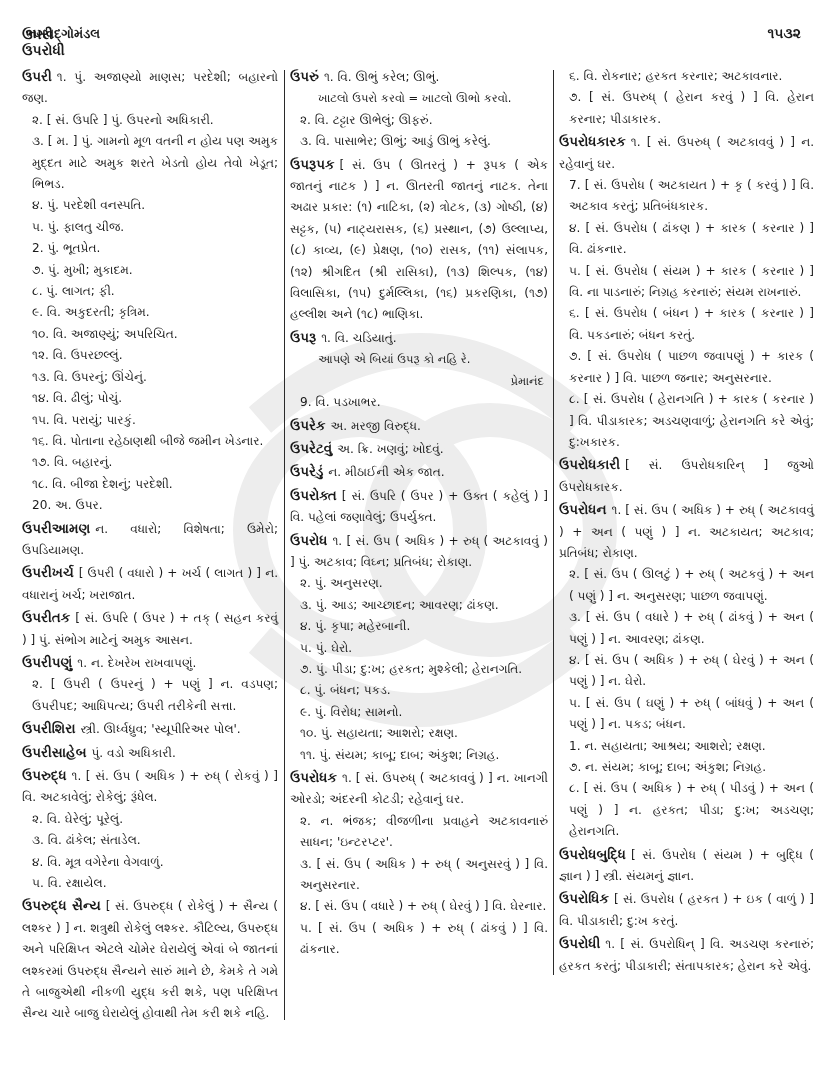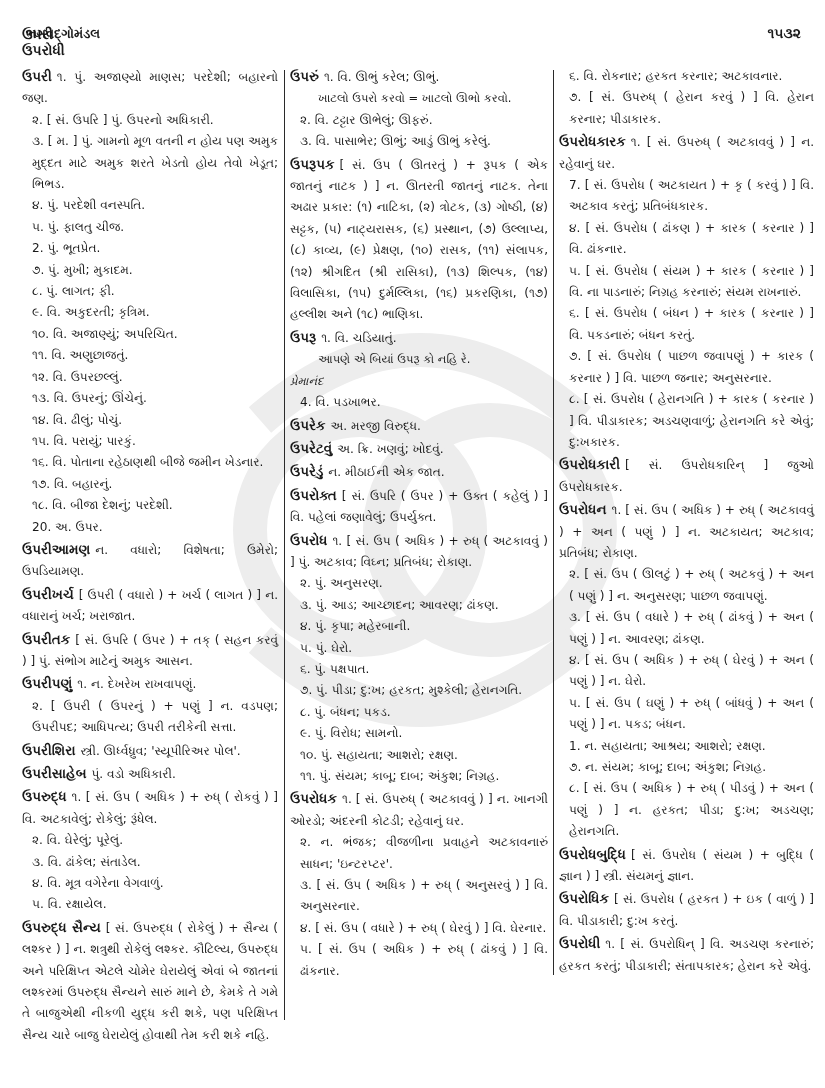--- a/index.html
+++ b/index.html
@@ -30,21 +30,21 @@
   .rule {
     position: absolute; top: 4px; width: 1.3px; background: #2a2a2a;
   }
   .rule-1 { left: 262px; height: 950px; }
   .rule-2 { left: 531px; height: 905px; }
 
   .entry { margin: 0 0 1px 0; text-align: justify; }
   .headword { font-weight: bold; font-size: 13.5px; margin-right: 5px; }
   .sense { padding-left: 10px; text-align: justify; }
   .quote { padding-left: 28px; font-size: 11.5px; }
-  .attrib { font-size: 11.5px; padding-right: 4px; font-style: italic; }
+  .attrib { text-align: right; font-size: 11.5px; padding-right: 4px; }
 </style>
 </head>
 <body>
 
 <svg class="watermark" viewBox="0 0 440 440">
   <g fill="none" stroke="#ededed" stroke-width="34">
     <circle cx="160" cy="230" r="110"></circle>
     <circle cx="290" cy="230" r="110"></circle>
     <path d="M 60 120 Q 220 -20 380 120"></path>
     <path d="M 60 340 Q 220 480 380 340"></path>
@@ -68,21 +68,20 @@
         <div class="entry-first"><span class="headword">ઉપરી</span><span>૧. પું. અજાણ્યો માણસ; પરદેશી; બહારનો જણ.</span></div>
         <div class="sense"><span>૨. [ સં. ઉપરિ ] પું. ઉપરનો અધિકારી.</span></div>
         <div class="sense"><span>૩. [ મ. ] પું. ગામનો મૂળ વતની ન હોય પણ અમુક મુદ્દત માટે અમુક શરતે ખેડતો હોય તેવો ખેડૂત; ભિભડ.</span></div>
         <div class="sense"><span>૪. પું. પરદેશી વનસ્પતિ.</span></div>
         <div class="sense"><span>૫. પું. ફાલતુ ચીજ.</span></div>
         <div class="sense"><span>2. પું. ભૂતપ્રેત.</span></div>
         <div class="sense"><span>૭. પું. મુખી; મુકાદમ.</span></div>
         <div class="sense"><span>૮. પું. લાગત; ફી.</span></div>
         <div class="sense"><span>૯. વિ. અકુદરતી; કૃત્રિમ.</span></div>
         <div class="sense"><span>૧૦. વિ. અજાણ્યું; અપરિચિત.</span></div>
-        <div class="sense"><span>૧૧. વિ. અણુછાજતું.</span></div>
         <div class="sense"><span>૧૨. વિ. ઉપરછલ્લું.</span></div>
         <div class="sense"><span>૧૩. વિ. ઉપરનું; ઊંચેનું.</span></div>
         <div class="sense"><span>૧૪. વિ. ઢીલું; પોચું.</span></div>
         <div class="sense"><span>૧૫. વિ. પરાયું; પારકું.</span></div>
         <div class="sense"><span>૧૬. વિ. પોતાના રહેઠાણથી બીજે જમીન ખેડનાર.</span></div>
         <div class="sense"><span>૧૭. વિ. બહારનું.</span></div>
         <div class="sense"><span>૧૮. વિ. બીજા દેશનું; પરદેશી.</span></div>
         <div class="sense"><span>20. અ. ઉપર.</span></div>
       </div>
       <div class="entry">
@@ -122,41 +121,40 @@
         <div class="sense"><span>૨. વિ. ટટ્ટાર ઊભેલું; ઊફરું.</span></div>
         <div class="sense"><span>૩. વિ. પાસાભેર; ઊભું; આડું ઊભું કરેલું.</span></div>
       </div>
       <div class="entry">
         <div class="entry-first"><span class="headword">ઉપરૂપક</span><span>[ સં. ઉપ ( ઊતરતું ) + રૂપક ( એક જાતનું નાટક ) ] ન. ઊતરતી જાતનું નાટક. તેના અઢાર પ્રકાર: (૧) નાટિકા, (૨) ત્રોટક, (૩) ગોષ્ઠી, (૪) સટ્ટક, (૫) નાટ્યરાસક, (૬) પ્રસ્થાન, (૭) ઉલ્લાપ્ય, (૮) કાવ્ય, (૯) પ્રેક્ષણ, (૧૦) રાસક, (૧૧) સંલાપક, (૧૨) શ્રીગદિત (શ્રી રાસિકા), (૧૩) શિલ્પક, (૧૪) વિલાસિકા, (૧૫) દુર્મલ્લિકા, (૧૬) પ્રકરણિકા, (૧૭) હલ્લીશ અને (૧૮) ભાણિકા.</span></div>
       </div>
       <div class="entry">
         <div class="entry-first"><span class="headword">ઉપરૂ</span><span>૧. વિ. ચડિયાતું.</span></div>
         <div class="quote"><span>આપણે એ બિયાં ઉપરૂ કો નહિ રે.</span></div>
         <div class="attrib"><span>પ્રેમાનંદ</span></div>
-        <div class="sense"><span>4. વિ. પડખાભર.</span></div>
+        <div class="sense"><span>9. વિ. પડખાભર.</span></div>
       </div>
       <div class="entry">
         <div class="entry-first"><span class="headword">ઉપરેક</span><span>અ. મરજી વિરુદ્ધ.</span></div>
       </div>
       <div class="entry">
         <div class="entry-first"><span class="headword">ઉપરેટવું</span><span>અ. ક્રિ. ખણવું; ખોદવું.</span></div>
       </div>
       <div class="entry">
         <div class="entry-first"><span class="headword">ઉપરેડું</span><span>ન. મીઠાઈની એક જાત.</span></div>
       </div>
       <div class="entry">
         <div class="entry-first"><span class="headword">ઉપરોક્ત</span><span>[ સં. ઉપરિ ( ઉપર ) + ઉક્ત ( કહેલું ) ] વિ. પહેલાં જણાવેલું; ઉપર્યુક્ત.</span></div>
       </div>
       <div class="entry">
         <div class="entry-first"><span class="headword">ઉપરોધ</span><span>૧. [ સં. ઉપ ( અધિક ) + રુધ્ ( અટકાવવું ) ] પું. અટકાવ; વિઘ્ન; પ્રતિબંધ; રોકાણ.</span></div>
         <div class="sense"><span>૨. પું. અનુસરણ.</span></div>
         <div class="sense"><span>૩. પું. આડ; આચ્છાદન; આવરણ; ઢાંકણ.</span></div>
         <div class="sense"><span>૪. પું. કૃપા; મહેરબાની.</span></div>
         <div class="sense"><span>૫. પું. ઘેરો.</span></div>
-        <div class="sense"><span>૬. પું. પક્ષપાત.</span></div>
         <div class="sense"><span>૭. પું. પીડા; દુ:ખ; હરકત; મુશ્કેલી; હેરાનગતિ.</span></div>
         <div class="sense"><span>૮. પું. બંધન; પકડ.</span></div>
         <div class="sense"><span>૯. પું. વિરોધ; સામનો.</span></div>
         <div class="sense"><span>૧૦. પું. સહાયતા; આશરો; રક્ષણ.</span></div>
         <div class="sense"><span>૧૧. પું. સંયમ; કાબૂ; દાબ; અંકુશ; નિગ્રહ.</span></div>
       </div>
       <div class="entry">
         <div class="entry-first"><span class="headword">ઉપરોધક</span><span>૧. [ સં. ઉપરુધ્ ( અટકાવવું ) ] ન. ખાનગી ઓરડો; અંદરની કોટડી; રહેવાનું ઘર.</span></div>
         <div class="sense"><span>૨. ન. ભંજક; વીજળીના પ્રવાહને અટકાવનારું સાધન; 'ઇન્ટરપ્ટર'.</span></div>
         <div class="sense"><span>૩. [ સં. ઉપ ( અધિક ) + રુધ્ ( અનુસરવું ) ] વિ. અનુસરનાર.</span></div>

